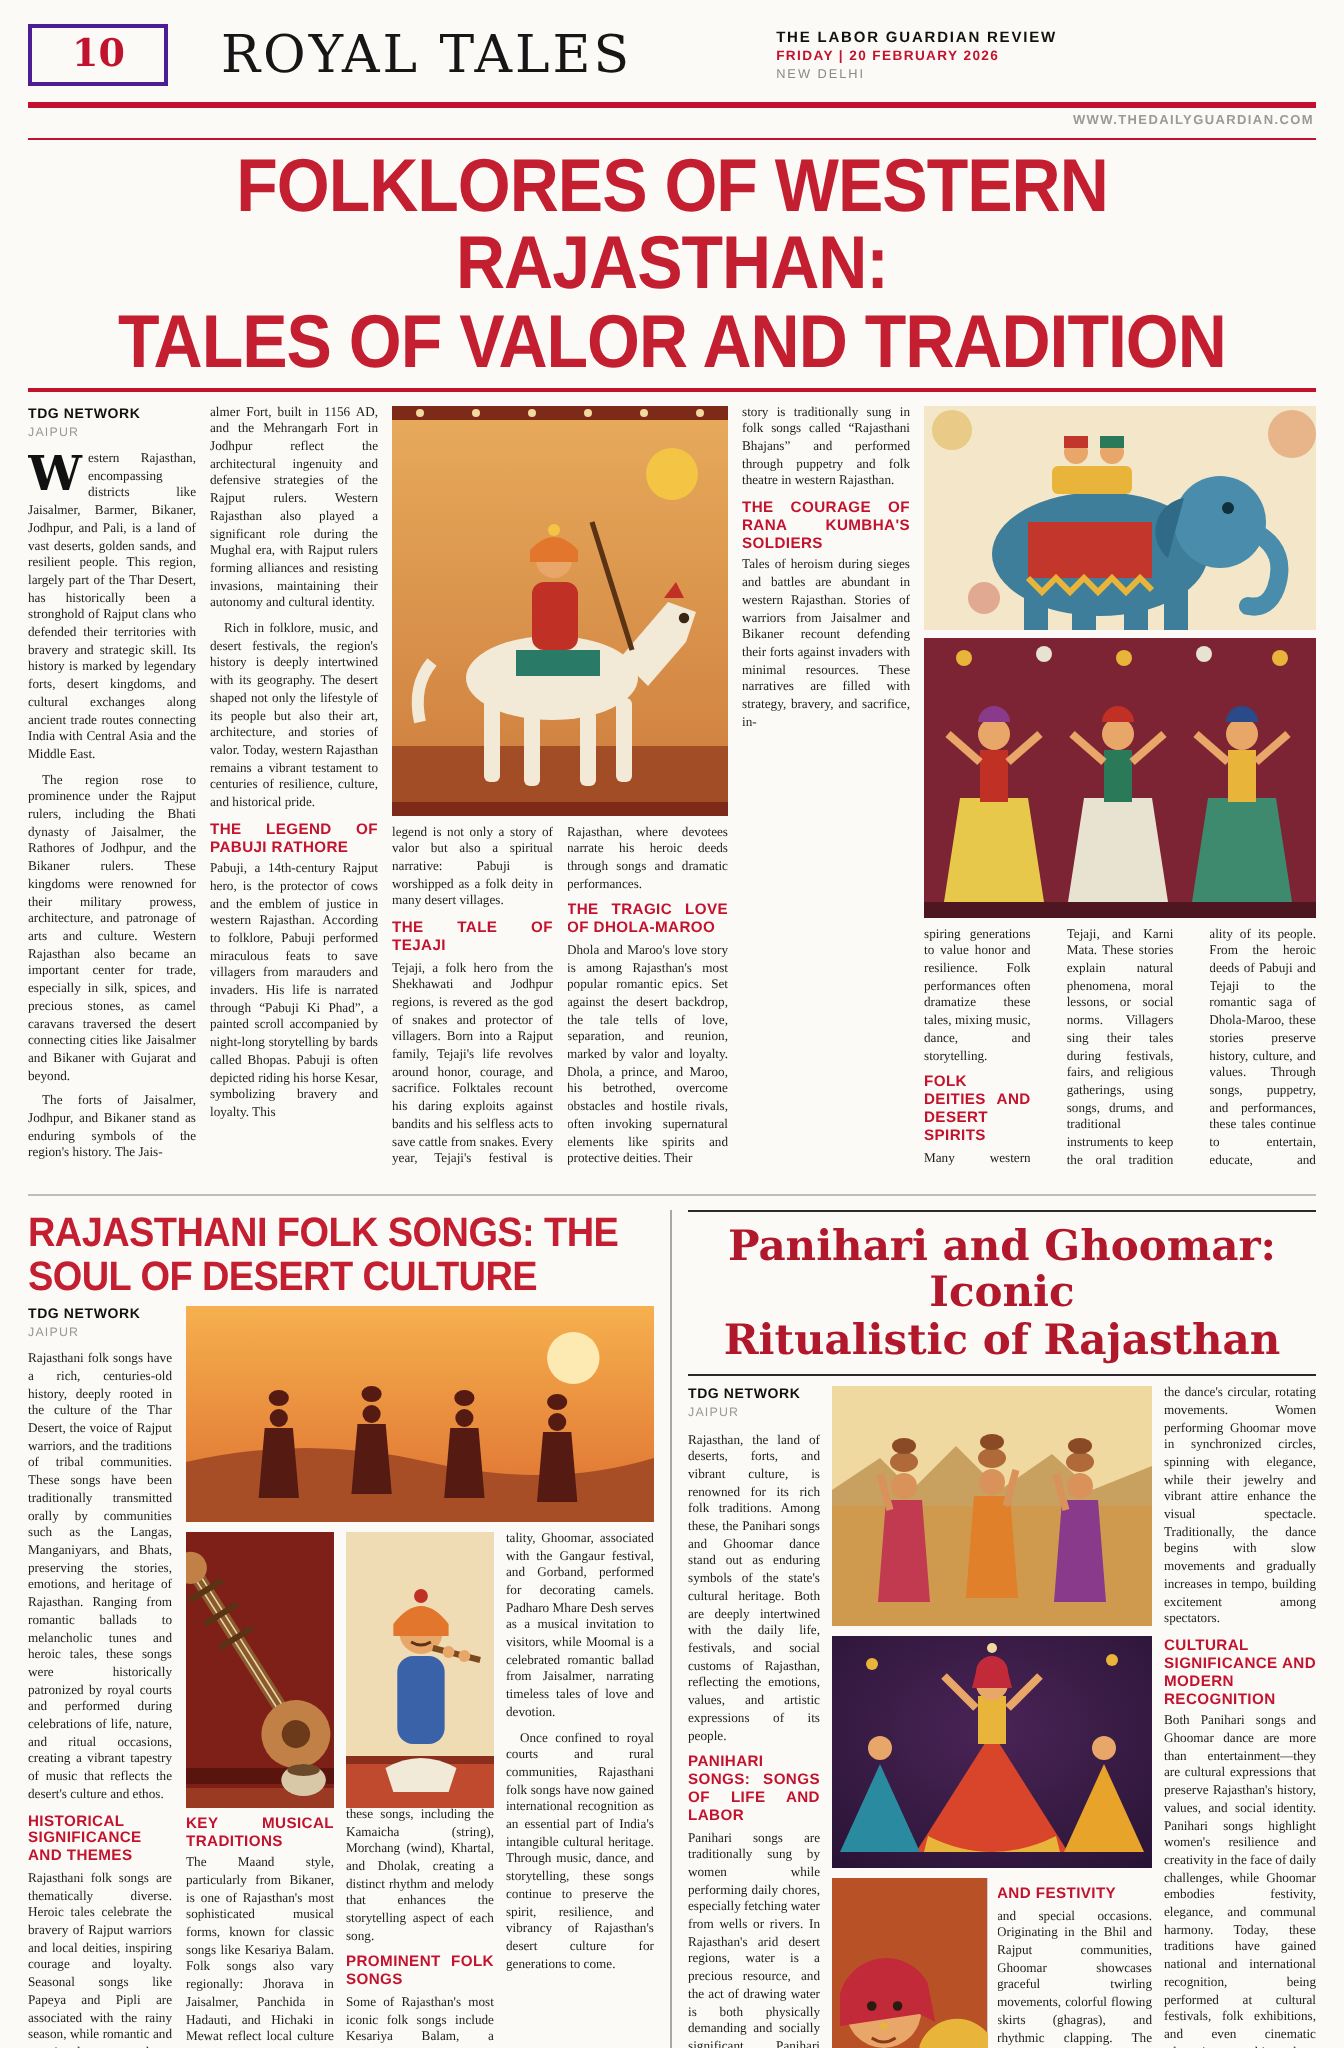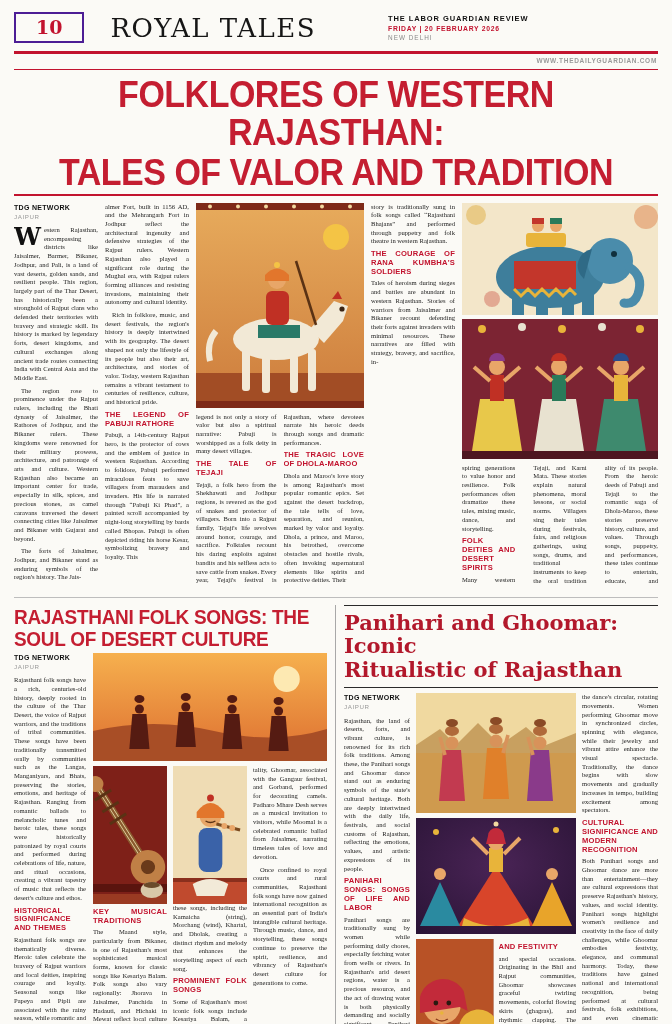--- a/index.html
+++ b/index.html
@@ -56,21 +56,21 @@
   .b-right { flex:1; padding-left:8px; }
 
   .fs-headline { font:700 19px/1.06 "Liberation Sans", sans-serif; color:#c41e31; letter-spacing:-0.3px; margin:2px 0 6px; transform:scale(1,1.08); transform-origin:left top; }
   .fs-body { display:flex; gap:7px; height:380px; overflow:hidden; }
   .fs-colA { width:72px; flex:none; overflow:hidden; }
   .fs-main { flex:1; overflow:hidden; }
   .fs-row { display:flex; gap:6px; margin-top:5px; height:267px; }
   .fs-row > div { width:calc((100% - 12px)/3); overflow:hidden; }
 
   .pg-rule { height:1px; background:#2a2a2a; }
-  .pg-headline { font:700 21px/1.12 "DejaVu Serif", serif; color:#b2182b; padding:5px 0 6px; }
+  .pg-headline { text-align:center; font:700 21px/1.12 "DejaVu Serif", serif; color:#b2182b; padding:5px 0 6px; }
   .pg-body { display:flex; gap:6px; height:388px; overflow:hidden; margin-top:5px; }
   .pg-colA { width:66px; flex:none; overflow:hidden; }
   .pg-mid { width:160px; flex:none; overflow:hidden; }
   .pg-colD { flex:1; overflow:hidden; }
   .pg-mid .imgf { margin-bottom:5px; }
   .pg-row { display:flex; gap:5px; height:146px; }
   .pg-row > div { width:calc(50% - 2.5px); overflow:hidden; }
 </style>
 </head>
 <body>

